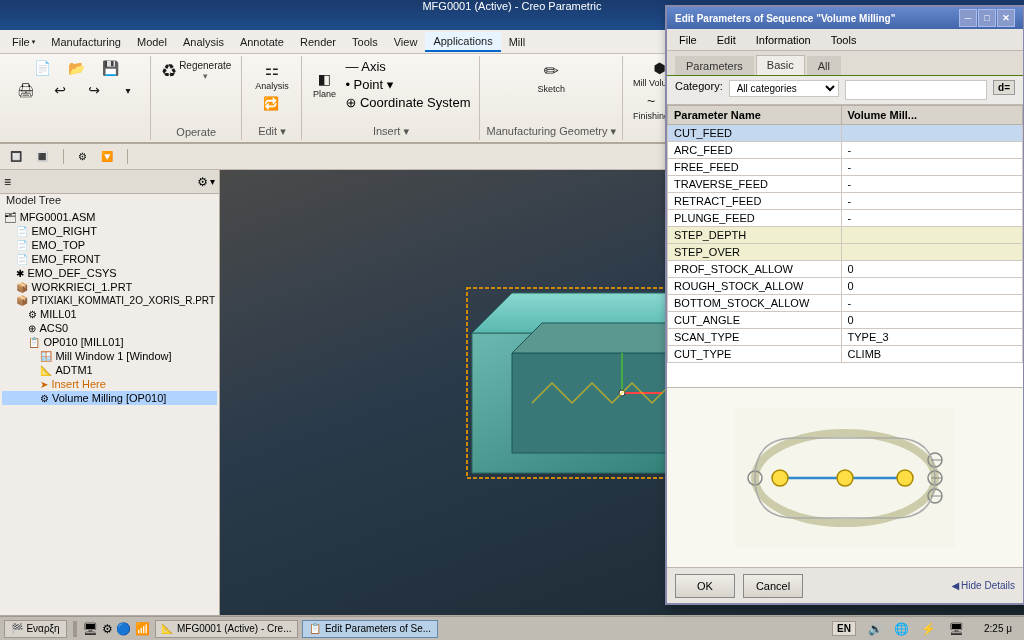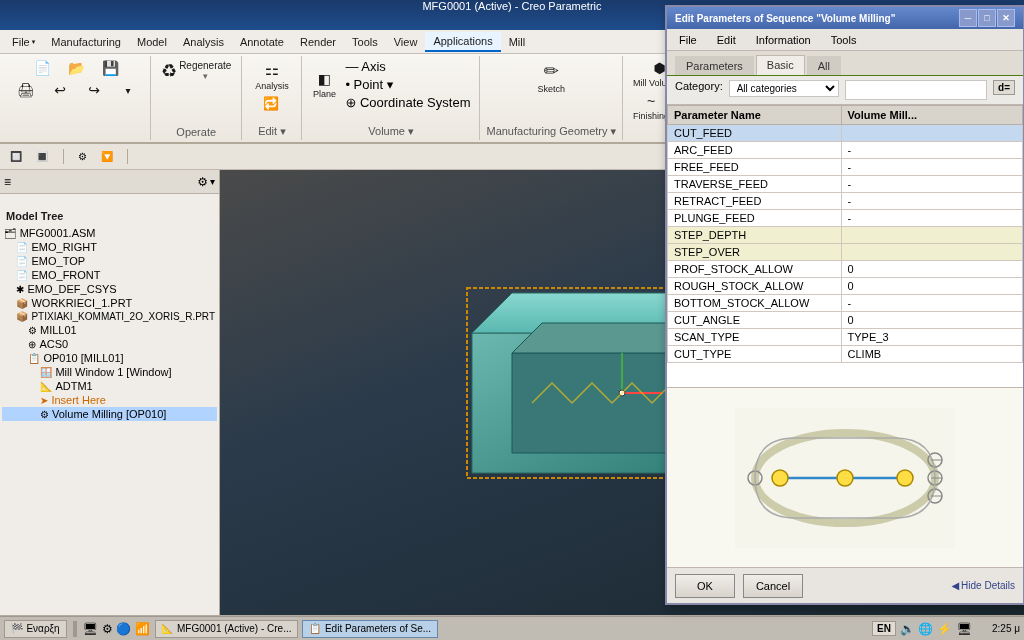--- a/index.html
+++ b/index.html
@@ -131,22 +131,22 @@
       background: #e0dcd4;
       height: 24px;
       display: flex;
       align-items: center;
       padding: 0 4px;
       border-bottom: 1px solid #b8b0a8;
       gap: 2px;
     }
     .panel-title {
       font-size: 11px;
-      font-weight: bold;
-      padding: 16px 6px 2px;
+      font-weight: normal;
+      padding: 0 6px 2px;
       color: #1a1a1a;
     }
     .tree-area { flex: 1; overflow-y: auto; padding: 2px; }
     .tree-item {
       display: flex; align-items: center;
       padding: 1px 2px;
       font-size: 11px;
       cursor: pointer;
       white-space: nowrap;
     }
@@ -358,21 +358,21 @@
       background: #c0bcb4;
       display: flex;
       align-items: center;
       padding: 0 4px;
       border-top: 1px solid #a09890;
       font-size: 10px;
       gap: 4px;
       z-index: 50;
     }
     .status-left { display: flex; align-items: center; flex: 1; gap: 4px; }
-    .status-right { display: flex; align-items: center; gap: 4px; }
+    .status-right { display: flex; align-items: center; gap: 12px; }
     .taskbar-item {
       background: #d8d4cc;
       border: 1px solid #a09890;
       padding: 1px 6px;
       font-size: 10px;
       cursor: pointer;
       display: flex; align-items: center; gap: 3px;
       height: 18px;
     }
     .taskbar-item.active { background: #b8d0e8; border-color: #6688aa; }
@@ -508,21 +508,21 @@
         <div class="ribbon-btn">
           <span style="font-size:14px;">◧</span>
           <span style="font-size:9px;">Plane</span>
         </div>
         <div style="display:flex; flex-direction:column; gap:1px;">
           <div class="ribbon-small-btn">— Axis</div>
           <div class="ribbon-small-btn">• Point ▾</div>
           <div class="ribbon-small-btn">⊕ Coordinate System</div>
         </div>
       </div>
-      <div class="ribbon-group-label">Volume ▾</div>
+      <div class="ribbon-group-label">Insert ▾</div>
     </div>
 
     <div class="ribbon-group">
       <div class="ribbon-btn">
         <span style="font-size:18px;">✏</span>
         <span style="font-size:9px;">Sketch</span>
       </div>
       <div class="ribbon-group-label">Manufacturing Geometry ▾</div>
     </div>
 
@@ -770,21 +770,21 @@
         <span>📋</span>
         <span>Edit Parameters of Se...</span>
       </div>
     </div>
     <div class="status-right">
       <div class="lang-indicator">EN</div>
       <span style="font-size:12px;">🔊</span>
       <span style="font-size:12px;">🌐</span>
       <span style="font-size:12px;">⚡</span>
       <span style="font-size:12px;">🖥</span>
-      <span style="font-size:10px; min-width:44px; text-align:right;">2:25 μ</span>
+      <span style="font-size:10px; min-width:44px; text-align:center;">2:25 μ</span>
     </div>
   </div>
 
   <div class="dialog-overlay">
 
     <div class="dialog-title-bar">
       <span style="font-size:10px;">Edit Parameters of Sequence "Volume Milling"</span>
       <div class="win-controls">
         <div class="dlg-ctrl">─</div>
         <div class="dlg-ctrl">□</div>

